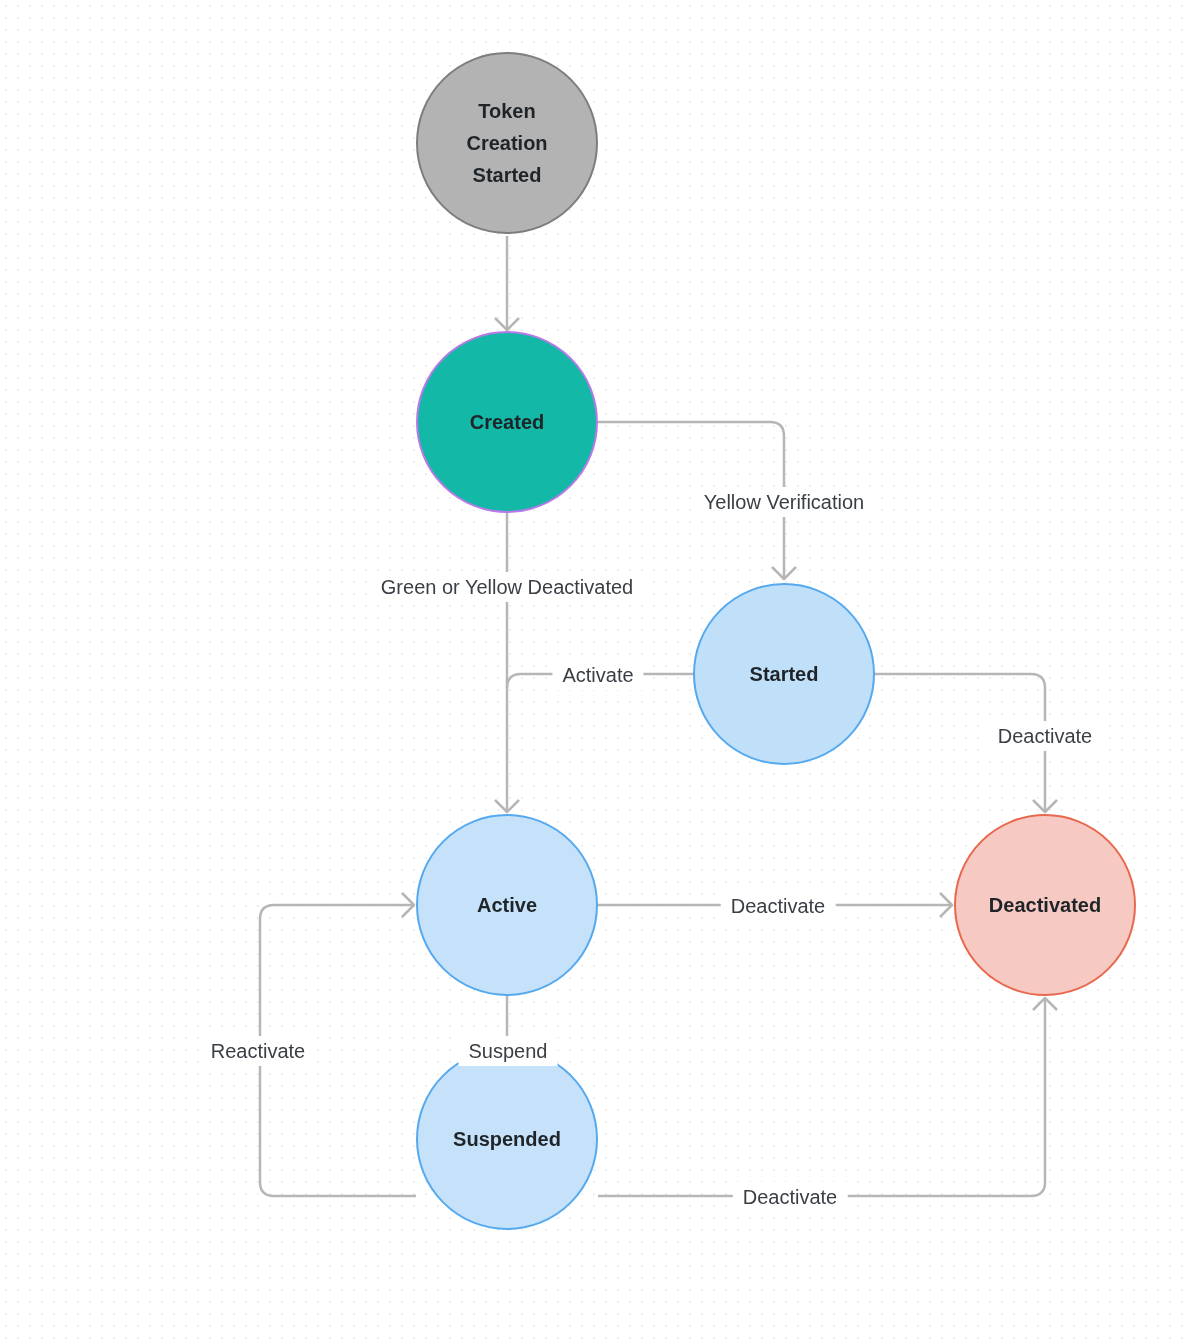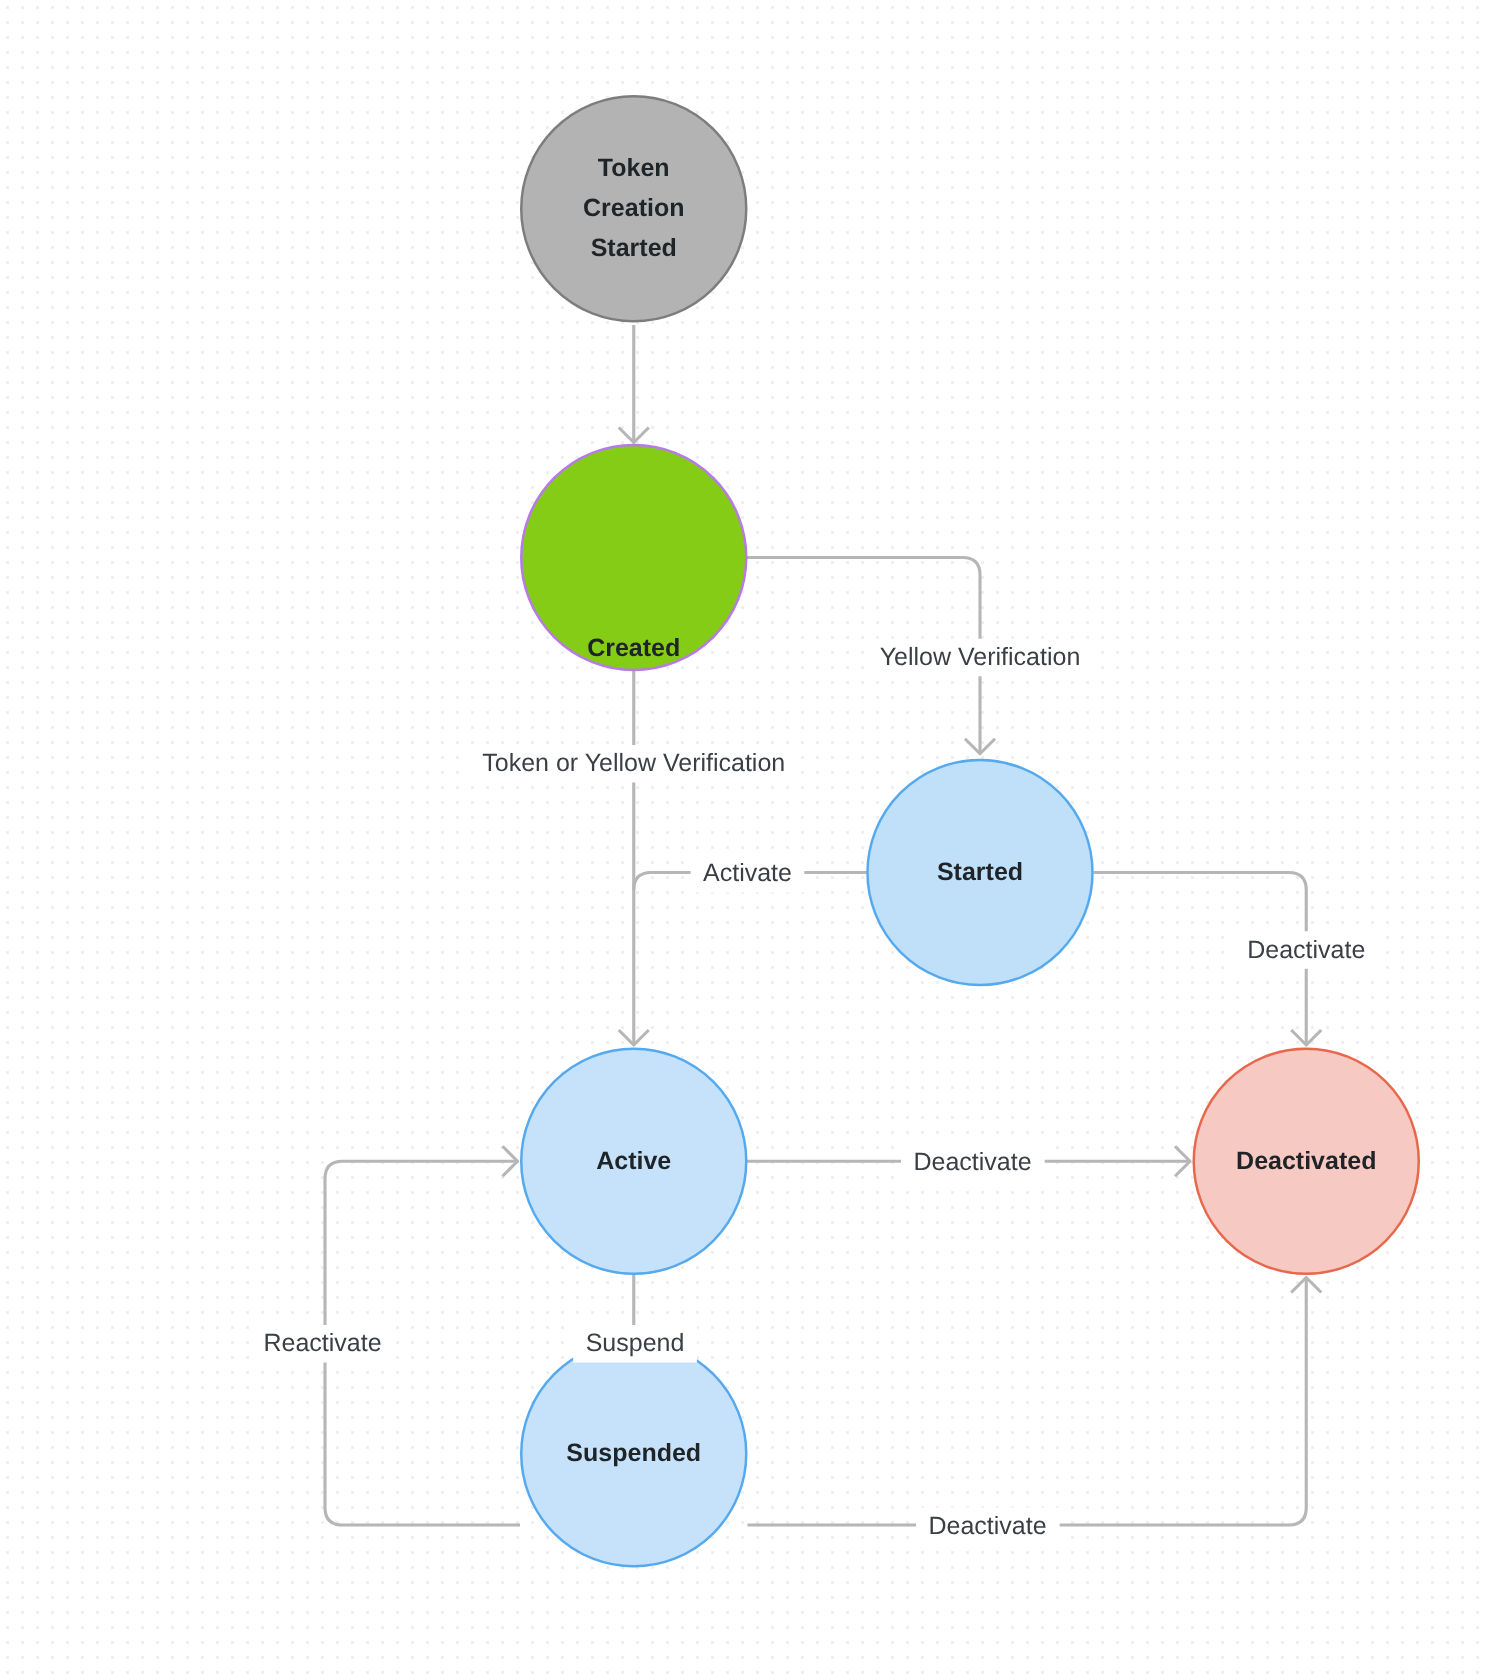--- a/index.html
+++ b/index.html
@@ -8,21 +8,21 @@
     font-family: "Liberation Sans", sans-serif;
     background-color: #ffffff;
     background-image: radial-gradient(#efefef 1.2px, transparent 1.2px);
     background-size: 12px 12px;
     position: relative;
     overflow: hidden;
   }
   #canvas {
     position: absolute;
     left: 0; top: 0;
-    width: 1188px; height: 948px; margin-top: 24px;
+    width: 1188px; height: 948px;
   }
   svg.edges {
     position: absolute;
     left: 0; top: 0;
     width: 1188px; height: 1344px;
   }
   .edge-stroke {
     stroke: var(--edge-color, #b6b6b6);
     fill: none;
     stroke-width: 2.5;
@@ -88,38 +88,38 @@
     <path class="edge-stroke" d="M 875 674 H 1031 Q 1045 674 1045 688 V 811" marker-end="url(#arrow)"></path>
     <path class="edge-stroke" d="M 597 905 H 951" marker-end="url(#arrow)"></path>
     <path class="edge-stroke" d="M 507 995 V 1101" marker-end="url(#arrow)"></path>
     <path class="edge-stroke" d="M 416 1196 H 274 Q 260 1196 260 1182 V 919 Q 260 905 274 905 H 413" marker-end="url(#arrow)"></path>
     <path class="edge-stroke" d="M 598 1196 H 1031 Q 1045 1196 1045 1182 V 999" marker-end="url(#arrow)"></path>
   </svg>
 
   <div class="node node-token" style="background: rgb(179, 179, 179); border-color: rgb(125, 125, 125); color: rgb(31, 36, 40);">
     <span class="node-label">Token Creation Started</span>
   </div>
-  <div class="node node-created" style="background: #84cc16; border-color: rgb(184, 122, 233); color: rgb(31, 36, 40); align-items: flex-end;">
+  <div class="node node-created" style="background: #14b8a6; border-color: rgb(184, 122, 233); color: rgb(31, 36, 40);">
     <span class="node-label">Created</span>
   </div>
   <div class="node node-pending" style="background: rgb(192, 224, 250); border-color: rgb(85, 169, 239); color: rgb(31, 36, 40);">
     <span class="node-label">Started</span>
   </div>
   <div class="node node-active" style="background: rgb(198, 226, 250); border-color: rgb(85, 169, 239); color: rgb(31, 36, 40);">
     <span class="node-label">Active</span>
   </div>
   <div class="node node-deactivated" style="background: rgb(247, 201, 195); border-color: rgb(232, 104, 77); color: rgb(31, 36, 40);">
     <span class="node-label">Deactivated</span>
   </div>
   <div class="node node-suspended" style="background: rgb(198, 226, 250); border-color: rgb(85, 169, 239); color: rgb(31, 36, 40);">
     <span class="node-label">Suspended</span>
   </div>
 
   <div class="edge-label lbl-orange">Yellow Verification</div>
-  <div class="edge-label lbl-green-yellow">Token or Yellow Verification</div>
+  <div class="edge-label lbl-green-yellow">Green or Yellow Deactivated</div>
   <div class="edge-label lbl-activate">Activate</div>
   <div class="edge-label lbl-deactivate-pending">Deactivate</div>
   <div class="edge-label lbl-deactivate-active">Deactivate</div>
   <div class="edge-label lbl-suspend">Suspend</div>
   <div class="edge-label lbl-reactivate">Reactivate</div>
   <div class="edge-label lbl-deactivate-suspended">Deactivate</div>
 
 </div>
 
 </body></html>

